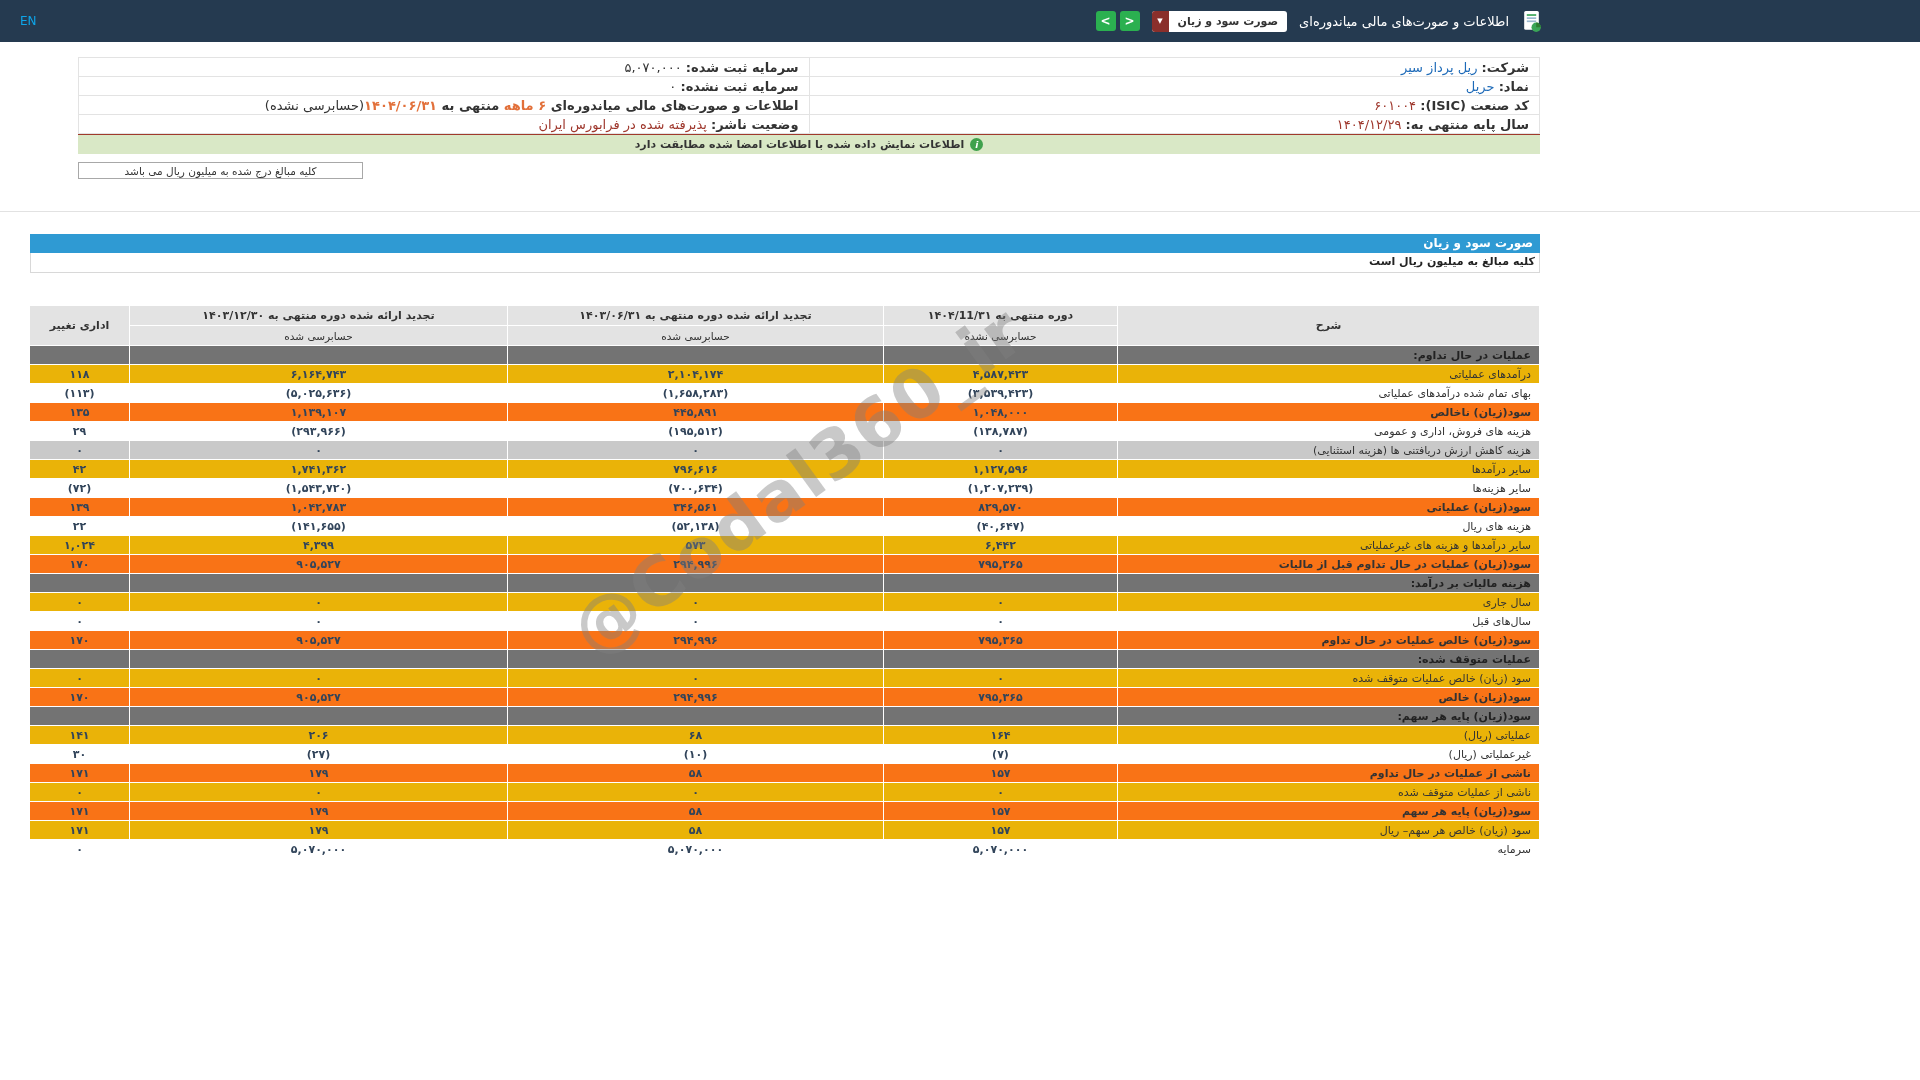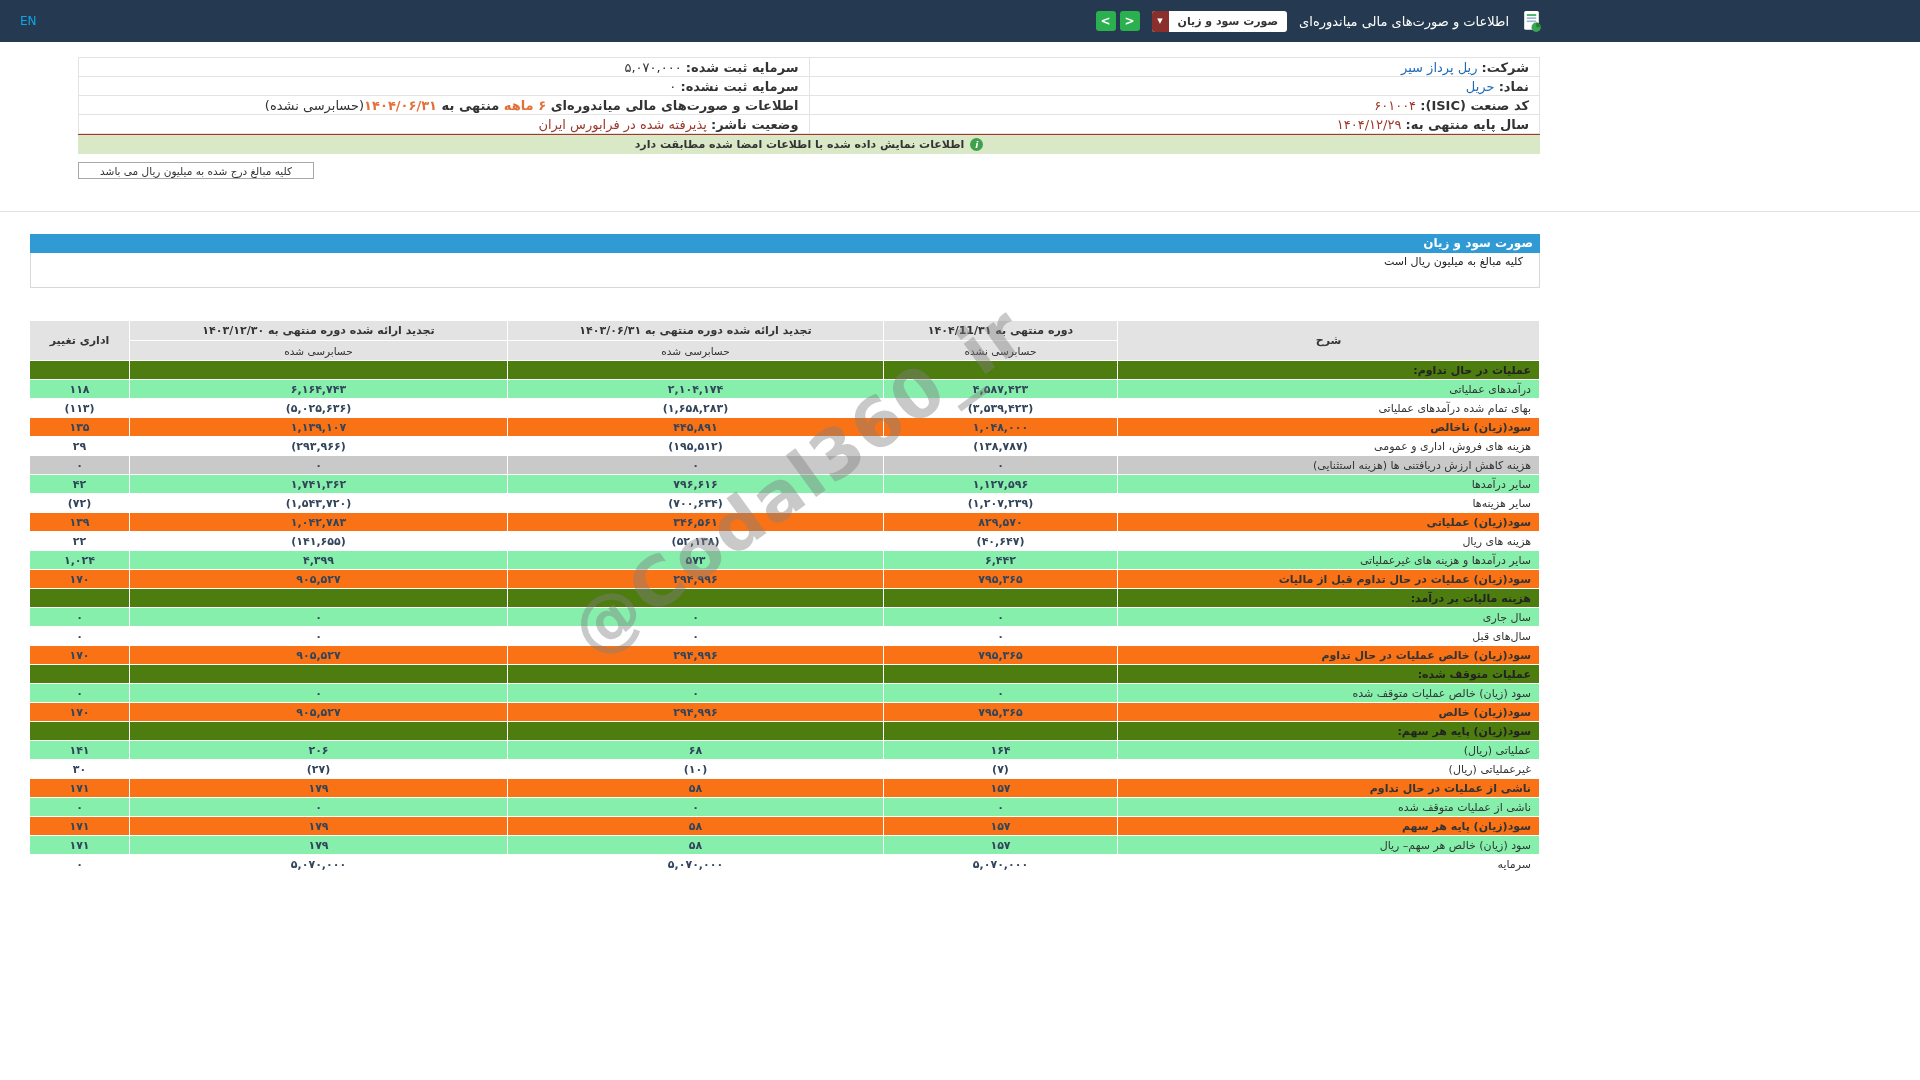--- a/index.html
+++ b/index.html
@@ -51,42 +51,42 @@
     display: flex; align-items: center; justify-content: center; gap: 6px;
     font-size: 11px; font-weight: bold; color: #333;
   }
   .info-icon {
     width: 13px; height: 13px; border-radius: 50%; background: #3fa14c;
     color: #fff; font-size: 9px; font-weight: bold; font-style: italic;
     display: flex; align-items: center; justify-content: center; flex: 0 0 13px;
   }
   .note-box-wrap { width: 1462px; margin: 8px 380px 0 78px; display: flex; justify-content: flex-end; }
   .note-box {
-    width: 236px; height: 17px; border: 1px solid #a8a8a8; background: #fff;
+    width: 285px; height: 17px; border: 1px solid #a8a8a8; background: #fff;
     font-size: 10.5px; color: #333; display: flex; align-items: center; justify-content: center;
   }
   .divider { width: 1920px; border-top: 1px solid #e2e2e2; margin-top: 32px; }
 
   
   .statement { width: 1510px; margin: 22px 380px 0 30px; }
   .stmt-bar { height: 19px; line-height: 19px; background: #2f9ad3; color: #fff; font-size: 12px; font-weight: bold; padding: 0 7px; }
-  .stmt-note { height: 35px; line-height: 17px; background: #fff; border: 1px solid #d8d8d8; border-top: none; font-size: 11px; font-weight: normal; color: #222; padding: 0 16px; }
+  .stmt-note { height: 20px; line-height: 17px; background: #fff; border: 1px solid #d8d8d8; border-top: none; font-size: 11px; font-weight: bold; color: #222; padding: 0 4px; }
 
   
   .data-table { width: 1510px; margin: 32px 380px 0 30px; border-collapse: collapse; table-layout: fixed; }
   .data-table th { height: 20px; background: #e3e3e3; font-size: 11px; font-weight: bold; color: #333; border: 1px solid #fff; text-align: center; }
   .data-table th.h-sub { font-weight: normal; font-size: 10.5px; }
   .data-table td { height: 19px; font-size: 11px; border: 1px solid #fff; overflow: hidden; white-space: nowrap; }
   td.c-desc { text-align: right; padding: 0 8px; color: #333; }
   td.c-val { text-align: center; font-weight: bold; color: #31445a; }
   .neg { color: #cb201d; }
-  .row-section td { background: #4d7c0f; }
+  .row-section td { background: #737373; }
   .row-section td.c-desc { font-weight: bold; color: #222; }
   .row-gray td { background: #c9c9c9; }
-  .row-blue td { background: #86efac; }
+  .row-blue td { background: #eab308; }
   .row-white td { background: #fff; }
   .row-yellow td { background: #f97316; }
   .row-yellow td.c-desc { font-weight: bold; }
 
   
   .watermark {
     position: absolute; left: 580px; top: 600px;
     transform: rotate(-36deg); transform-origin: 0 50%;
     direction: ltr; font-size: 68px; font-weight: bold; letter-spacing: 2px;
     color: #808080; opacity: 0.42; white-space: nowrap;

